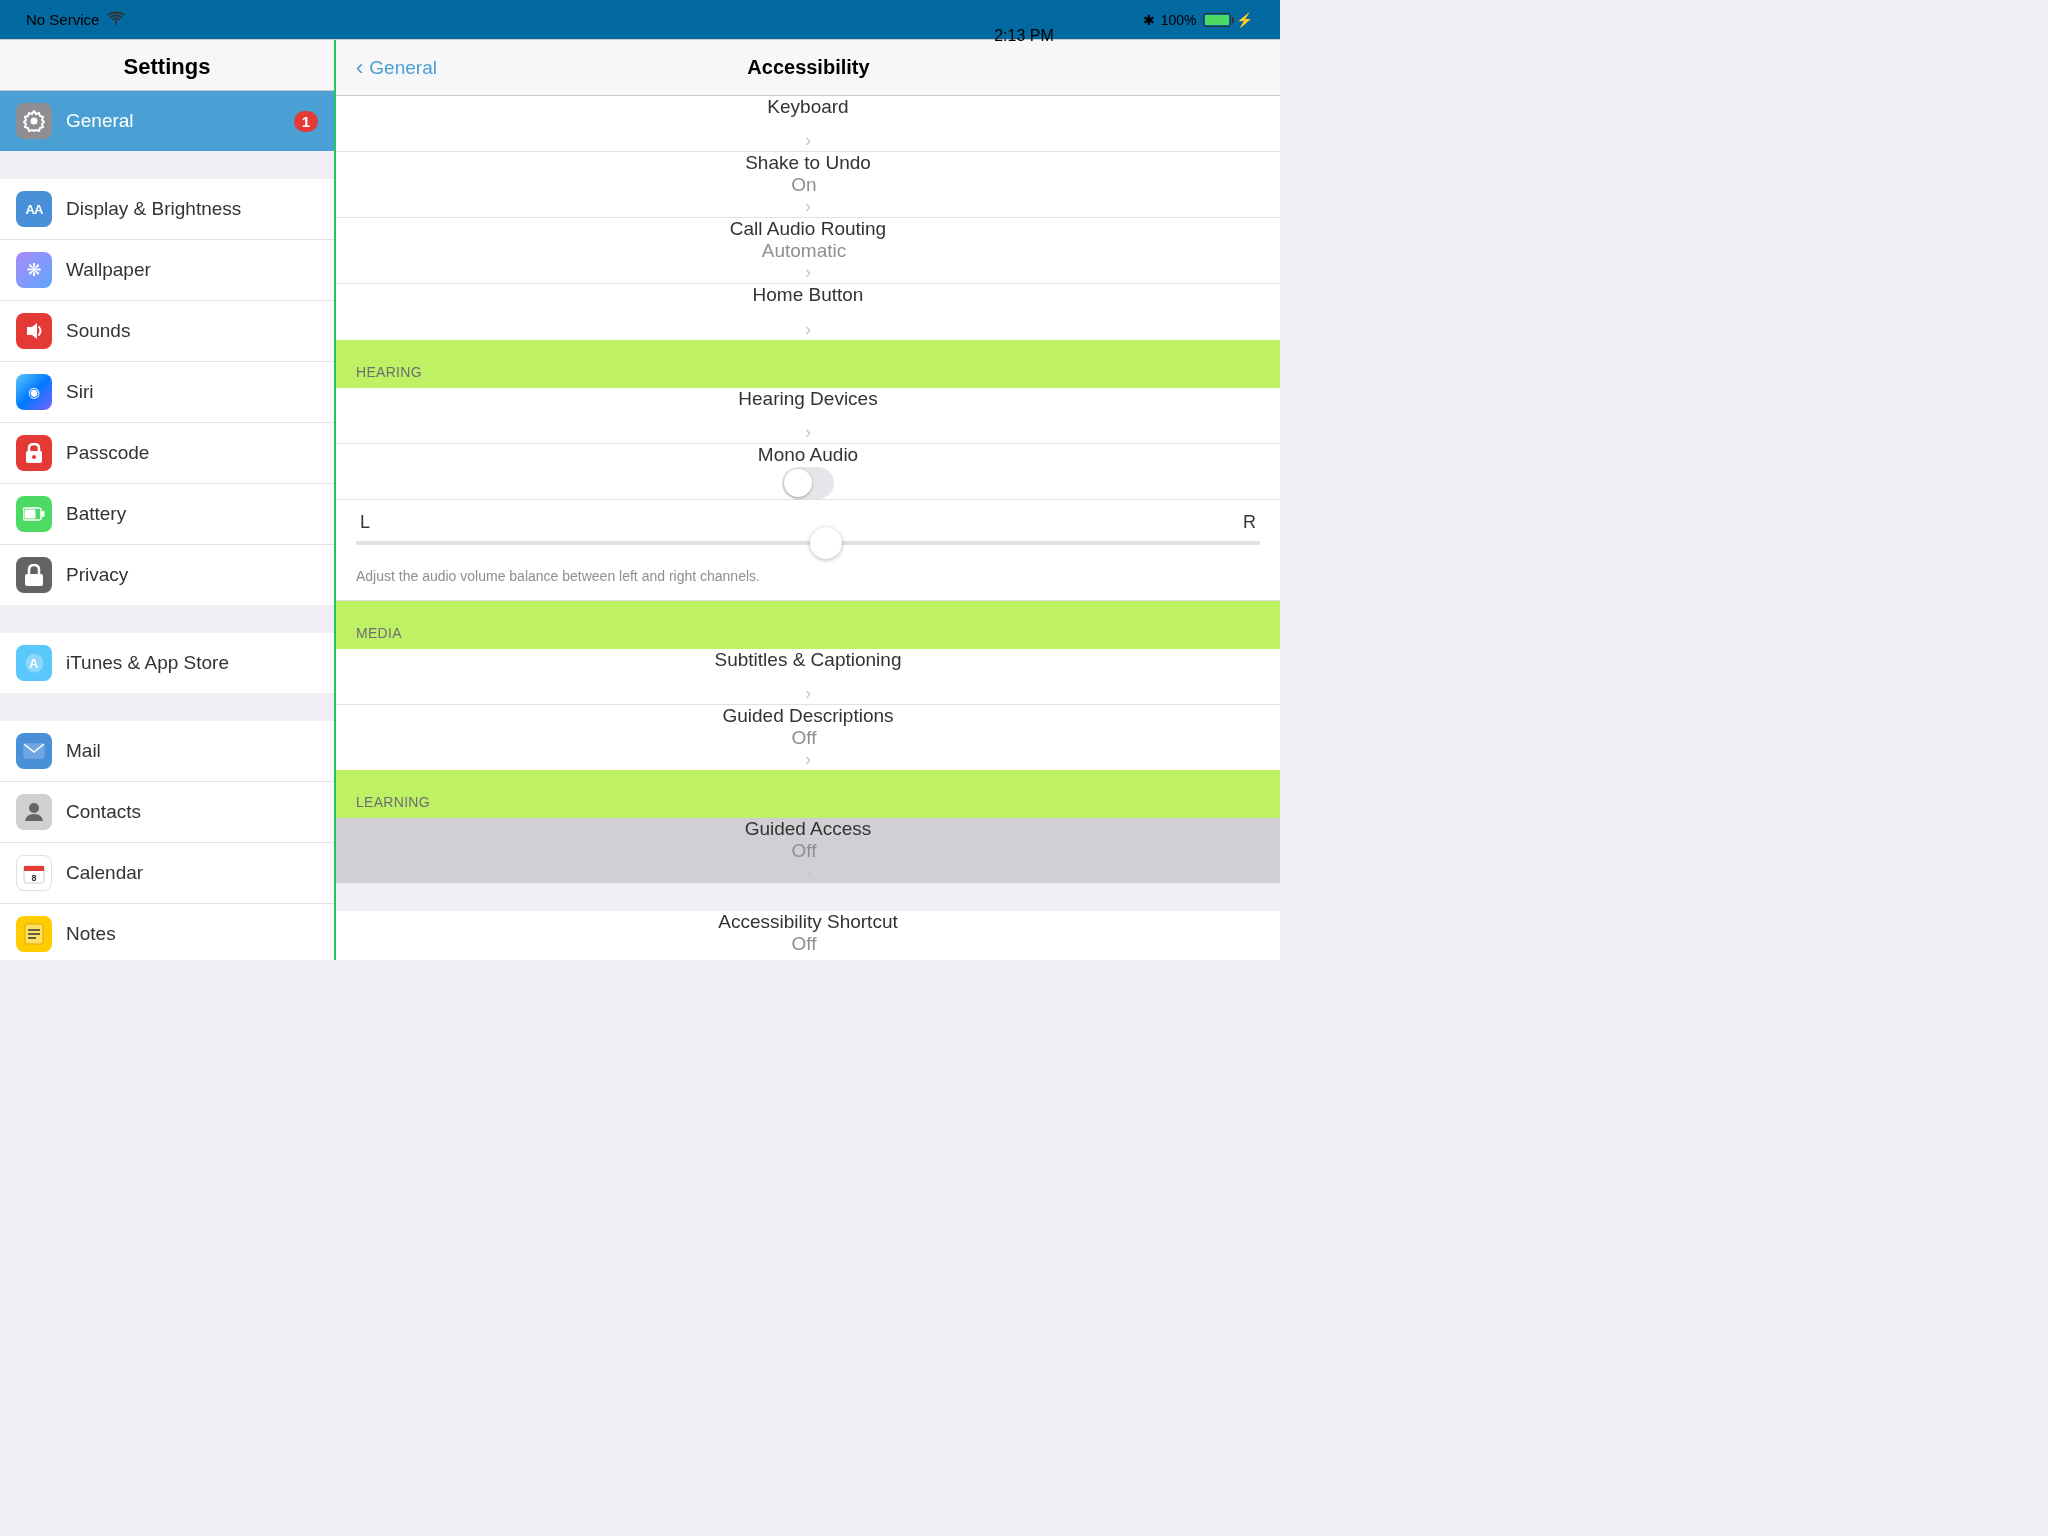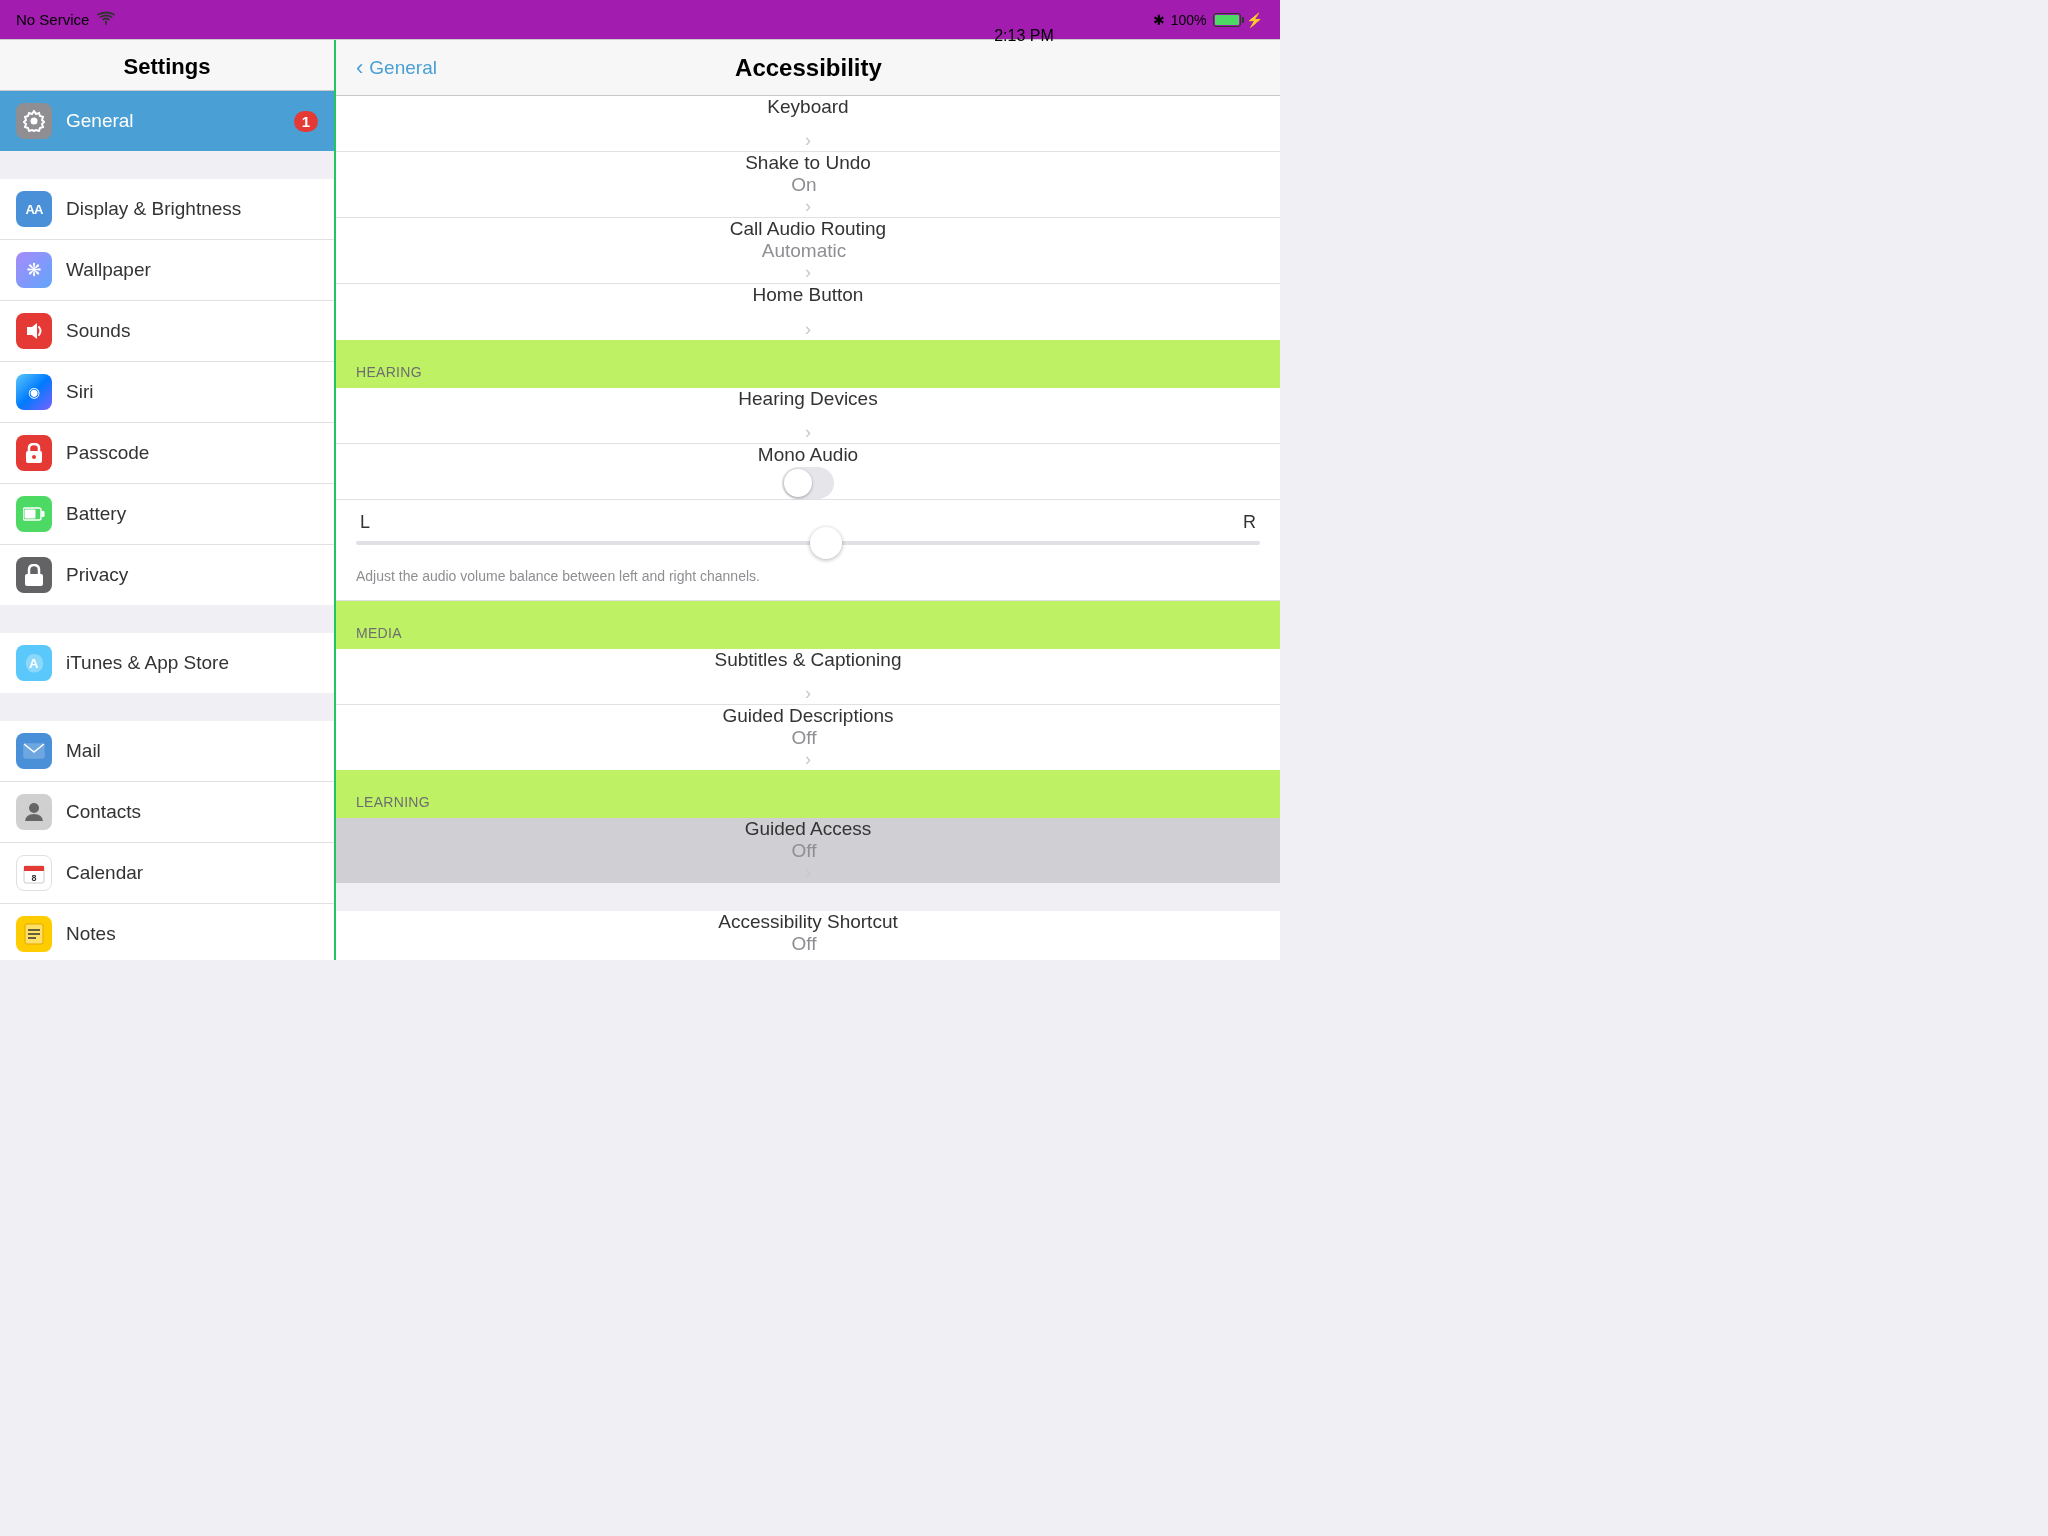--- a/index.html
+++ b/index.html
@@ -11,23 +11,23 @@
       overflow: hidden;
       display: flex;
       flex-direction: column;
     }
 
     
     .status-bar {
       display: flex;
       justify-content: space-between;
       align-items: center;
-      background: #a21caf;
+      background: #0369a1;
       height: 40px;
-      padding: 0 16px;
+      padding: 0 26px;
       border-bottom: 1px solid #ccc;
       flex-shrink: 0;
     }
     .status-left {
       display: flex;
       align-items: center;
       gap: 8px;
       font-size: 15px;
       font-weight: 500;
     }
@@ -183,21 +183,21 @@
       cursor: pointer;
     }
     .back-chevron {
       font-size: 22px;
       font-weight: 300;
       margin-right: 2px;
     }
     .right-title {
       flex: 1;
       text-align: center;
-      font-size: 24px;
+      font-size: 20px;
       font-weight: 600;
       margin-right: 80px;
     }
     .right-content {
       flex: 1;
       overflow-y: auto;
       padding: 0;
     }
 
     

